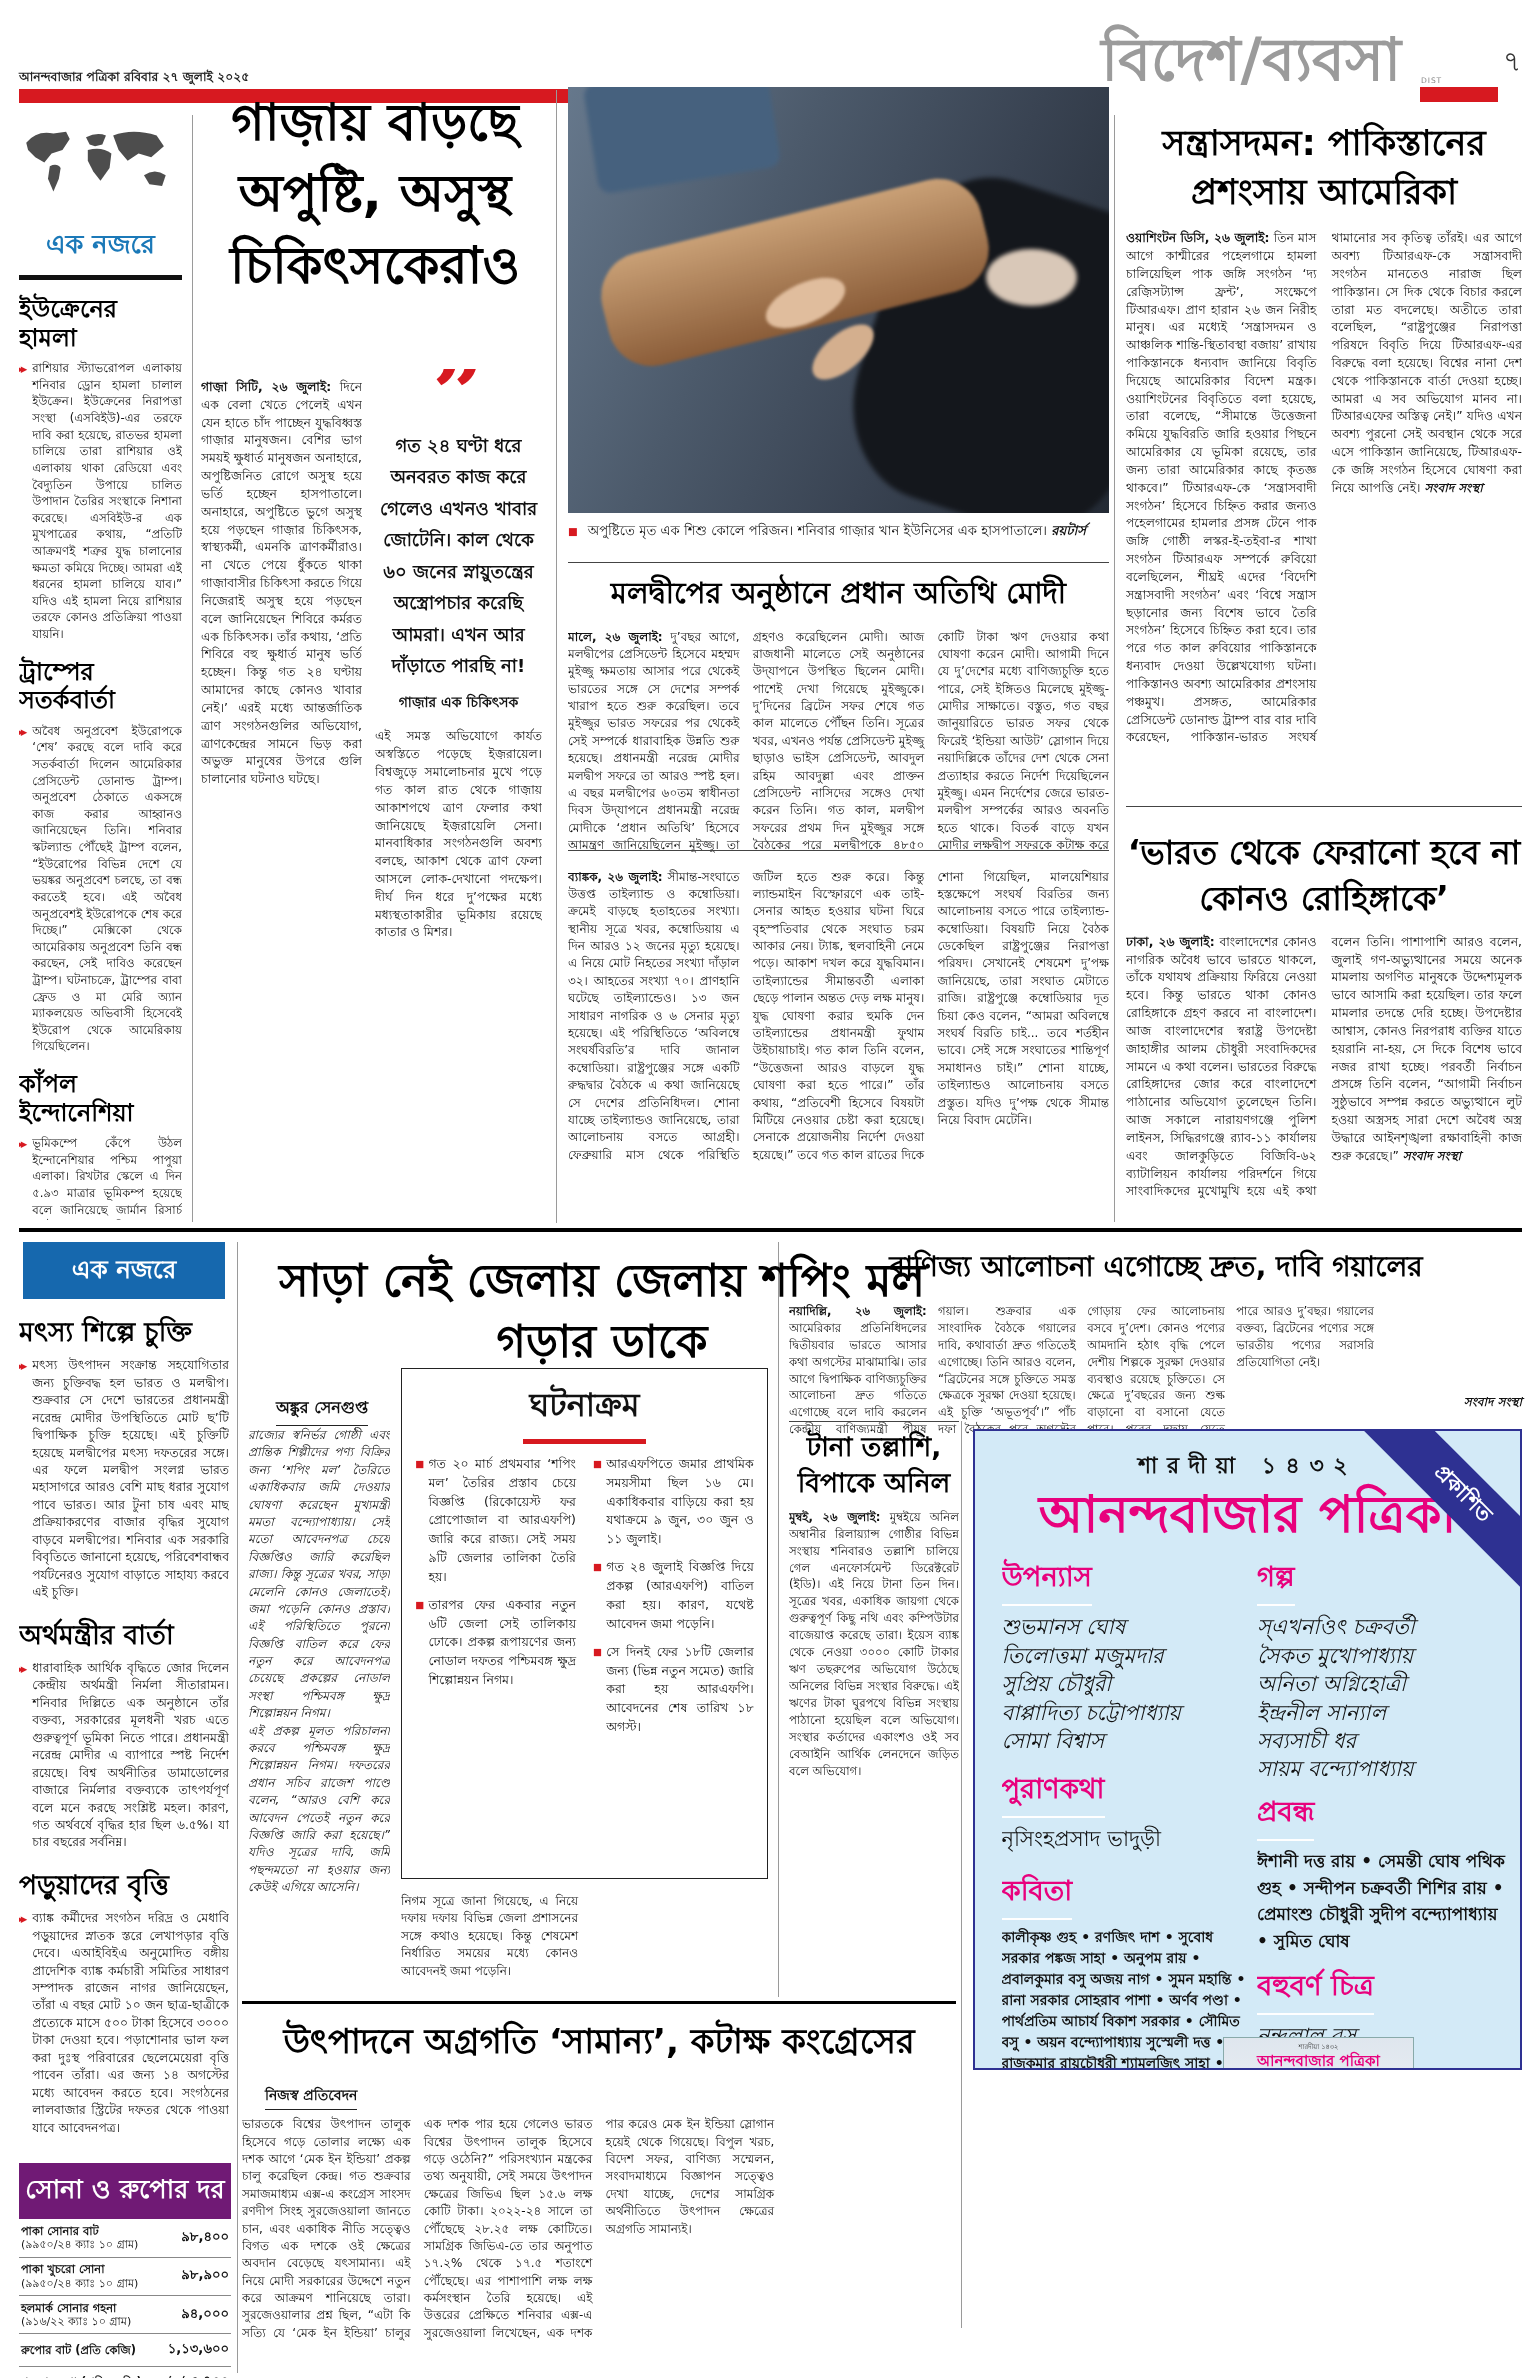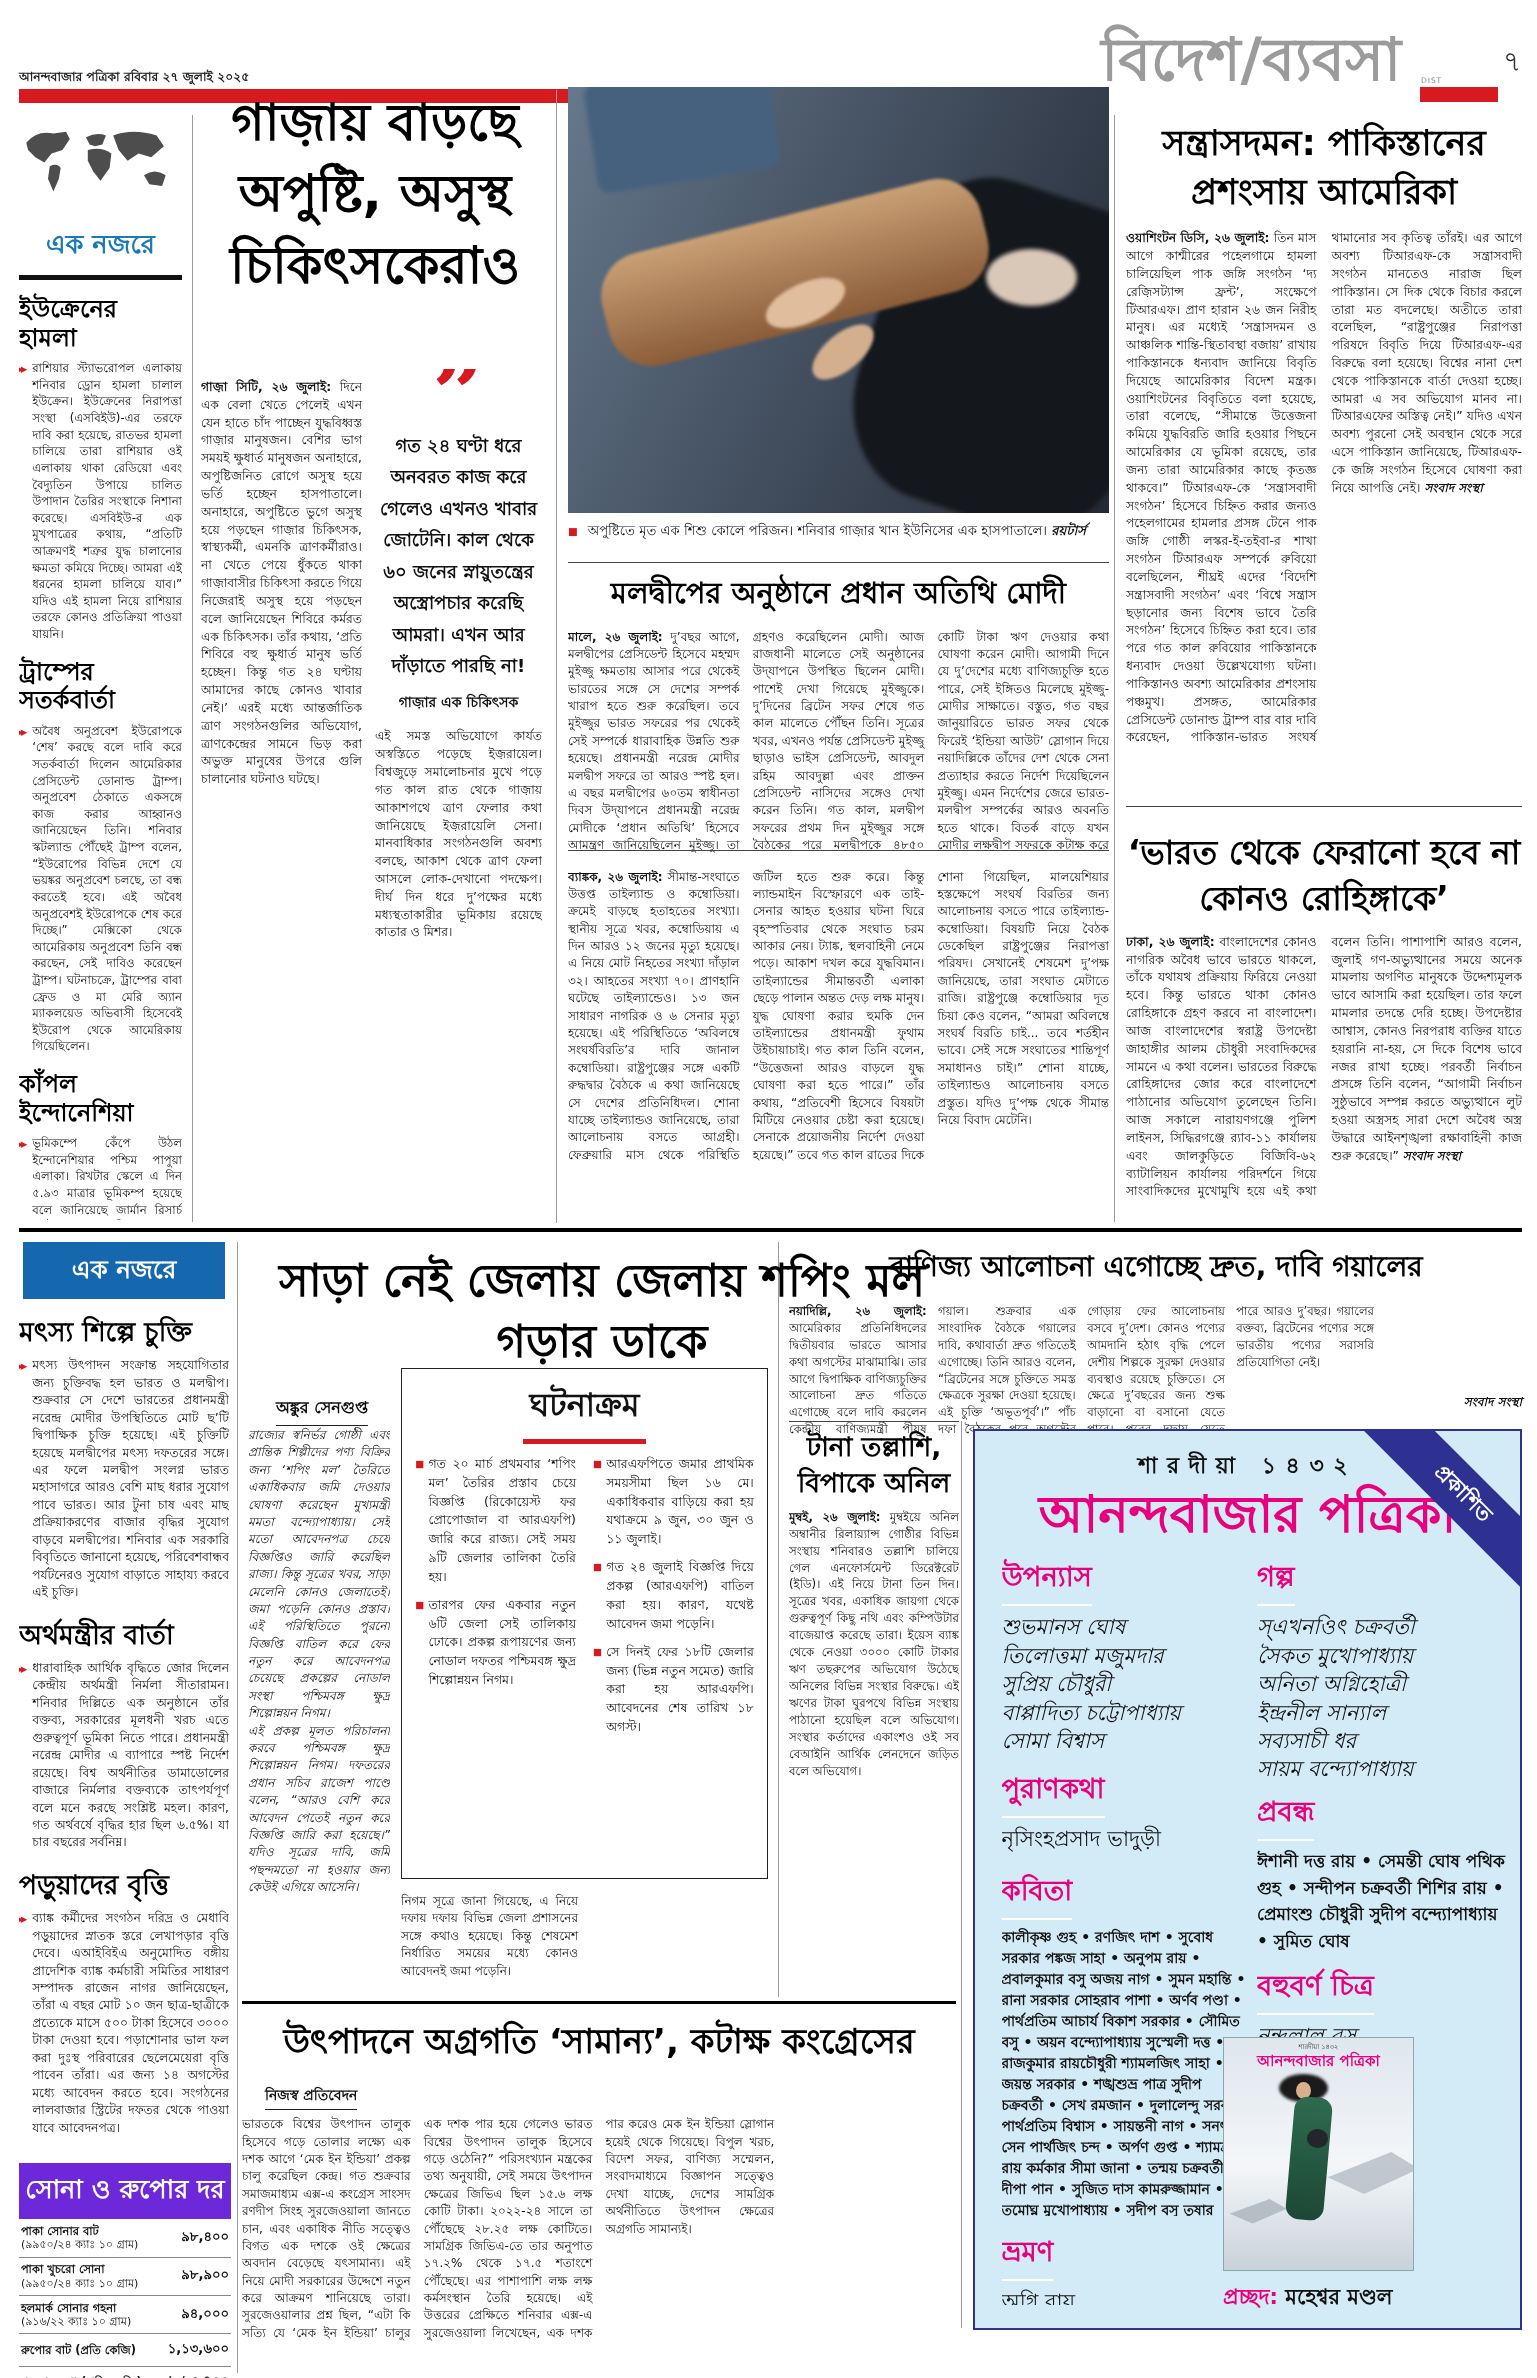--- a/index.html
+++ b/index.html
@@ -71,21 +71,21 @@
   #rohingya .body-text{margin-top:11.4px;height:284px;column-count:2;column-gap:15px;}
 
   #thick-rule-mid{left:19px;top:1228px;width:1503px;}
 
   
   #sidebar-bottom{left:19px;top:1242px;width:210px;height:916px;overflow:hidden;}
   .sb-title-box{background:#1668ae;color:#fff;font-size:24.6px;font-weight:bold;text-align:center;padding:8.5px 0;margin:0 3.8px 3.8px 3.8px;}
   #sidebar-bottom .sb-item h3{font-size:26.5px;margin:17px 0 9.5px;}
   #sidebar-bottom .sb-body{font-size:12.3px;}
   #gold{left:19px;top:2163px;width:212px;}
-  #gold .gtitle{background:#6d28d9;color:#fff;font-size:25.6px;font-weight:bold;text-align:center;padding:6.6px 0;}
+  #gold .gtitle{background:#701a75;color:#fff;font-size:25.6px;font-weight:bold;text-align:center;padding:6.6px 0;}
   .grow{display:flex;justify-content:space-between;align-items:center;border-bottom:0.9px solid #888;padding:4.7px 1.9px;}
   .grow .glabel{font-size:11.4px;font-weight:bold;line-height:1.25;}
   .grow .gsub{font-weight:normal;font-size:11px;display:block;}
   .grow .gval{font-size:13.2px;font-weight:bold;}
 
   
   #mall-headline{left:248px;top:1251px;width:708px;font-size:45px;line-height:1.35;text-align:center;font-weight:bold;}
   #mall-byline{left:276px;top:1395px;font-size:16px;font-weight:bold;border-bottom:1.9px solid #222;padding-bottom:2.8px;}
   #mall-col1{left:248px;top:1427px;width:142px;height:558px;font-size:12px;}
   #mall-tail{left:401px;top:1893px;width:369px;height:91px;column-count:2;column-gap:15px;font-size:12px;}
@@ -104,21 +104,21 @@
   #goyal .body-text{margin-top:11.4px;height:142px;column-count:5;column-gap:11.4px;font-size:11.6px;}
   #goyal-sign{left:1372px;top:1393px;width:150px;}
 
   
   #anil{left:789px;top:1421px;width:170px;}
   #anil .toprule{height:0.9px;background:#444;margin-bottom:7.6px;}
   #anil h2{font-size:26.5px;line-height:1.35;text-align:center;}
   #anil .body-text{margin-top:7.6px;height:443px;font-size:11.7px;}
 
   
-  #adbox{left:973px;top:1429px;width:549px;height:901px;background:#d3eaf7;border:2.8px double #2e3192;box-sizing:border-box;overflow:hidden;}
+  #adbox{left:973px;top:1429px;width:549px;height:641px;background:#d3eaf7;border:2.8px double #2e3192;box-sizing:border-box;overflow:hidden;}
   #ad-edition{position:absolute;left:0;top:17px;width:100%;text-align:center;font-size:22px;font-weight:bold;letter-spacing:9.5px;color:#111;}
   #ad-title{position:absolute;left:0;top:45px;width:100%;text-align:center;font-size:51px;font-weight:bold;color:#e8017d;}
   #ad-ribbon{position:absolute;top:38px;right:-61px;width:237px;background:#2e3192;color:#fff;font-size:21px;font-weight:bold;text-align:center;padding:7.6px 0;transform:rotate(45deg);}
   .ad-col{position:absolute;top:125px;display:flex;flex-direction:column;}
   #ad-col-left{left:26.5px;width:244px;}
   #ad-col-right{left:282px;width:254px;}
   .ad-sec-title{font-size:27.4px;font-weight:bold;color:#e8017d;border-bottom:2.8px solid #fff;display:inline-block;align-self:flex-start;padding-bottom:1.9px;margin-bottom:7.6px;}
   .ad-names{font-size:21px;line-height:1.35;color:#111;}
   .ad-names-sm{font-size:14px;line-height:1.5;color:#111;font-weight:bold;}
   .ad-names-md{font-size:17px;line-height:1.55;color:#111;font-weight:bold;}

